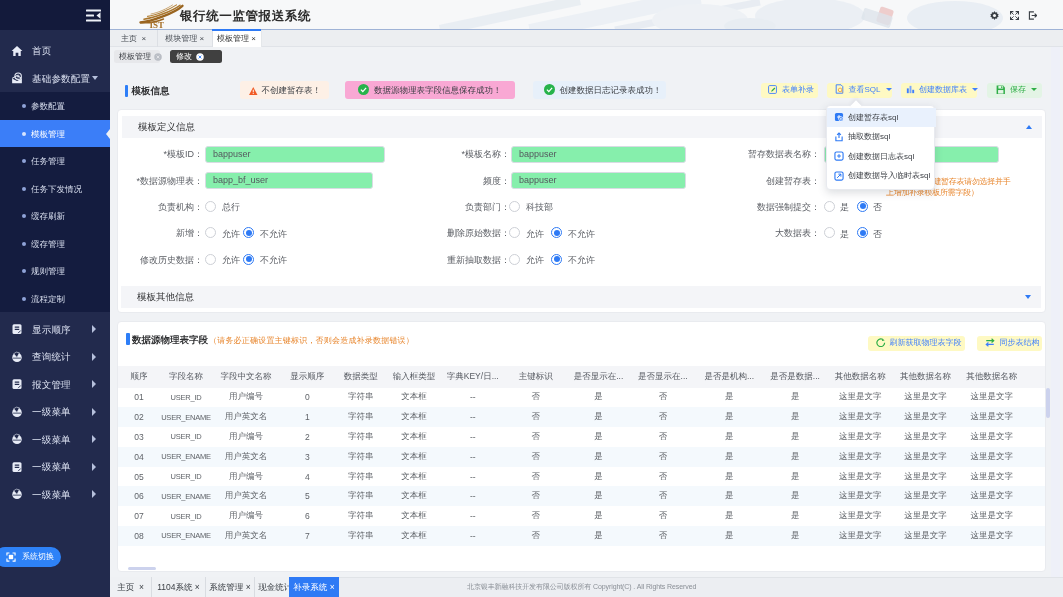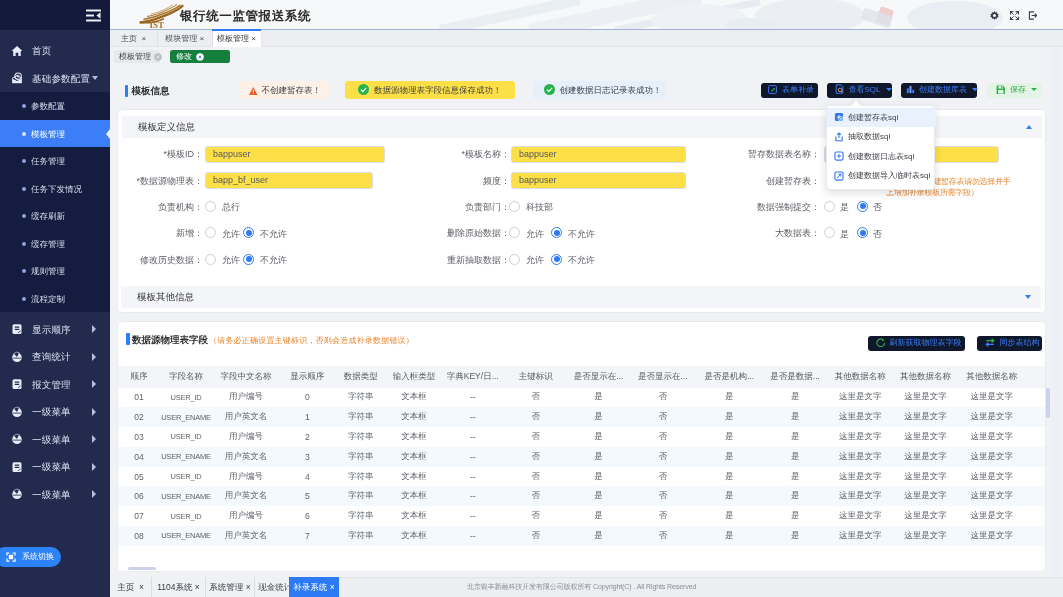--- a/index.html
+++ b/index.html
@@ -32,37 +32,37 @@
 #tabbar{position:absolute;left:110px;top:30px;width:953px;height:17px;background:#eceef1;border-bottom:1px solid #e0e3e8;}
 .ttab{position:absolute;top:0;height:17px;line-height:17px;font-size:8px;color:#454a52;text-align:center;border-right:1px solid #dcdfe4;}
 .ttab.on{background:#fff;color:#333;border-right:1px solid #e4e7ea;}
 #tabline{position:absolute;left:212px;top:29px;width:49px;height:2px;background:#2e7af5;z-index:6;}
 
 .tag{position:absolute;top:50px;height:13px;line-height:13px;font-size:8px;border-radius:2.5px;white-space:nowrap;}
 .tag .tx{display:inline-block;vertical-align:top;}
 .tag svg{vertical-align:top;margin-top:2.5px;}
 #tag1{left:114px;width:46px;background:#e7e8eb;color:#3c3f45;}
 #tag1 .tx{margin-left:5px;margin-right:3px;}
-#tag2{left:170px;width:60px;background:#15803d;color:#fff;}
+#tag2{left:170px;width:52px;background:#404040;color:#fff;}
 #tag2 .tx{margin-left:6px;margin-right:4px;}
 
 .bluebar{position:absolute;width:3.5px;height:12px;background:#2d7ef7;border-radius:1px;}
 .stitle{position:absolute;font-size:9.5px;font-weight:bold;color:#303133;}
 .badge{position:absolute;top:81px;height:18px;line-height:18px;font-size:8.5px;color:#3a3d42;border-radius:3px;white-space:nowrap;}
 .badge svg{vertical-align:-2px;}
-.abtn{position:absolute;top:83px;height:14.5px;line-height:14.5px;font-size:8px;color:#3f7ffd;background:#0f172a;border-radius:3px;white-space:nowrap;}
+.abtn{position:absolute;top:83px;height:14.5px;line-height:14.5px;font-size:8px;color:#3f7ffd;background:#fef9c3;border-radius:3px;white-space:nowrap;}
 .abtn svg{vertical-align:-2px;}
 .dn{display:inline-block;width:0;height:0;border-left:3px solid transparent;border-right:3px solid transparent;border-top:3.8px solid #3f7ffd;margin-left:5px;vertical-align:1.5px;}
 
 .card{position:absolute;left:117px;width:929px;background:#fff;border:1px solid #e9ebef;border-radius:4px;}
 .secbar{position:absolute;left:4px;width:920px;height:22px;background:#f4f5f8;font-size:9.5px;color:#303133;line-height:22px;}
 .secbar .cu{position:absolute;right:10px;top:9px;width:0;height:0;border-left:3.5px solid transparent;border-right:3.5px solid transparent;border-bottom:4.5px solid #2e7af5;}
 
 .flabel{position:absolute;font-size:9px;color:#5b5e64;text-align:right;height:12px;line-height:12px;}
-.finput{position:absolute;height:17px;border:1px solid #d8dce3;border-radius:3px;background:#fde047;font-size:9px;color:#55585e;line-height:15px;padding-left:7px;}
+.finput{position:absolute;height:17px;border:1px solid #d8dce3;border-radius:3px;background:#86efac;font-size:9px;color:#55585e;line-height:15px;padding-left:7px;}
 .radio{position:absolute;width:11px;height:11px;border:1px solid #cdd0d6;border-radius:50%;background:#fff;}
 .radio.chk{border-color:#2e7af5;}
 .radio.chk:after{content:"";position:absolute;left:1.5px;top:1.5px;width:6px;height:6px;border-radius:50%;background:#2e7af5;}
 .rlabel{position:absolute;font-size:9px;color:#5b5e64;height:12px;line-height:12px;}
 .onote{position:absolute;font-size:8px;color:#e8872f;letter-spacing:-0.3px;}
 
 #tbl{position:absolute;left:118px;top:366px;width:927px;border-collapse:collapse;table-layout:fixed;font-size:8.5px;color:#5f6368;}
 #tbl th{height:21.5px;background:#f4f5f8;font-weight:normal;color:#565a61;text-align:center;overflow:hidden;white-space:nowrap;font-size:8.5px;}
 #tbl td{height:19.8px;text-align:center;overflow:hidden;white-space:nowrap;}
 #tbl td.lt{font-size:7.5px;letter-spacing:-0.2px;}
@@ -87,21 +87,21 @@
 <div id="rstrip"></div>
 
 <div id="mainbody">
 <div class="bluebar" style="left:124.5px;top:84.5px"></div>
 <div class="stitle" style="left:131.5px;top:85px">模板信息</div>
 <div class="badge" style="left:240px;width:89px;background:#fdf0e6"><svg style="margin:0 4px 0 9px" width="8.5" height="8" viewBox="0 0 16 15">
           <path d="M8 0 L16 15 H0 Z" fill="#f15a24"></path>
           <rect x="7.1" y="5" width="1.8" height="5" fill="#fff"></rect>
           <rect x="7.1" y="11.2" width="1.8" height="1.8" fill="#fff"></rect>
         </svg>不创建暂存表！</div>
-<div class="badge" style="left:345px;width:170px;background:#fde047"><svg style="margin:0 5px 0 13px" width="11" height="11" viewBox="0 0 16 16">
+<div class="badge" style="left:345px;width:170px;background:#f9a8d4"><svg style="margin:0 5px 0 13px" width="11" height="11" viewBox="0 0 16 16">
           <circle cx="8" cy="8" r="8" fill="#26b34b"></circle>
           <path d="M4.2 8.2 L7 11 L11.8 5.6" fill="none" stroke="#fff" stroke-width="1.8"></path>
         </svg>数据源物理表字段信息保存成功！</div>
 <div class="badge" style="left:532.5px;width:133px;background:#e7f0fa"><svg style="margin:0 5px 0 11px" width="11" height="11" viewBox="0 0 16 16">
           <circle cx="8" cy="8" r="8" fill="#26b34b"></circle>
           <path d="M4.2 8.2 L7 11 L11.8 5.6" fill="none" stroke="#fff" stroke-width="1.8"></path>
         </svg>创建数据日志记录表成功！</div>
 <div class="abtn" style="left:761px;width:57px"><svg style="margin:0 5px 0 7px" width="9" height="9" viewBox="0 0 16 16">
           <rect x="1" y="1" width="14" height="14" rx="2" fill="none" stroke="#3f7ffd" stroke-width="1.6"></rect>
           <path d="M11.5 4.5 L6.5 9.5 L5.5 12 L8 11 L13 6 Z" fill="#2fae47"></path>

